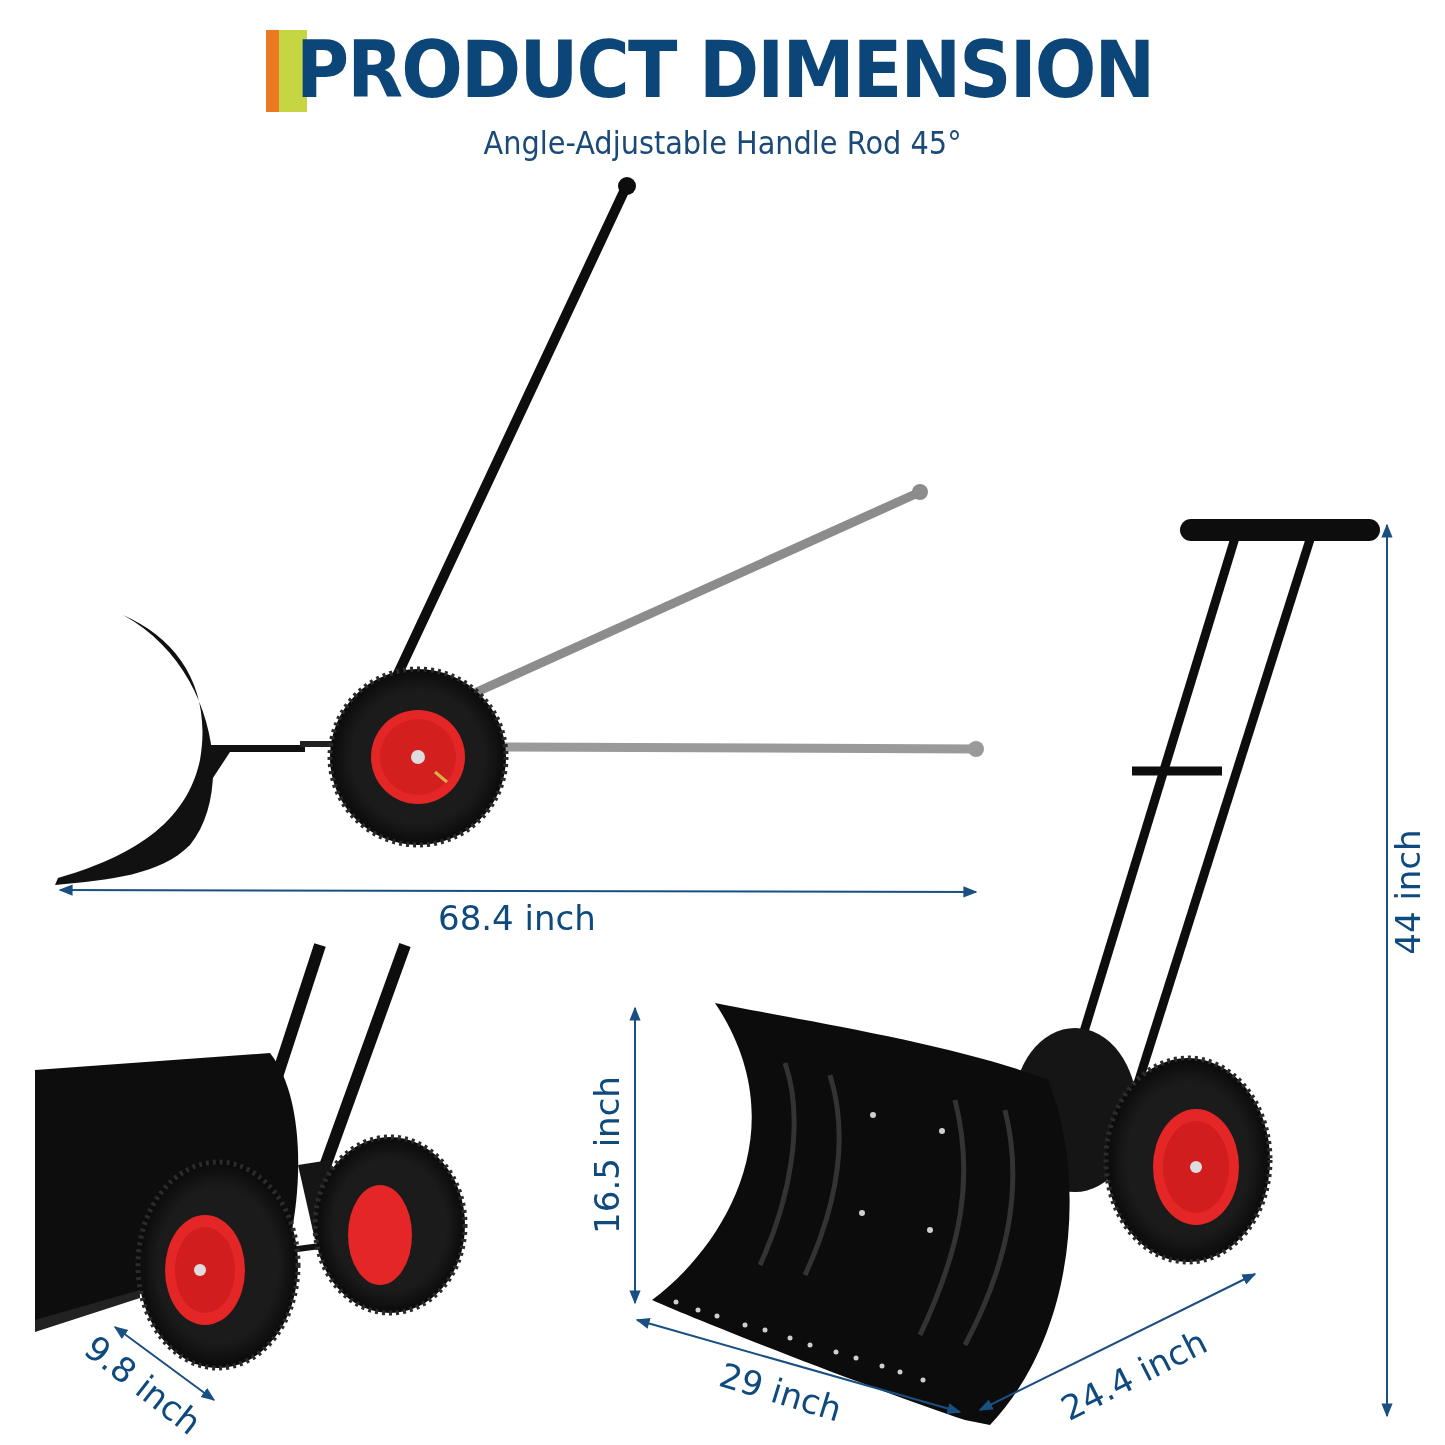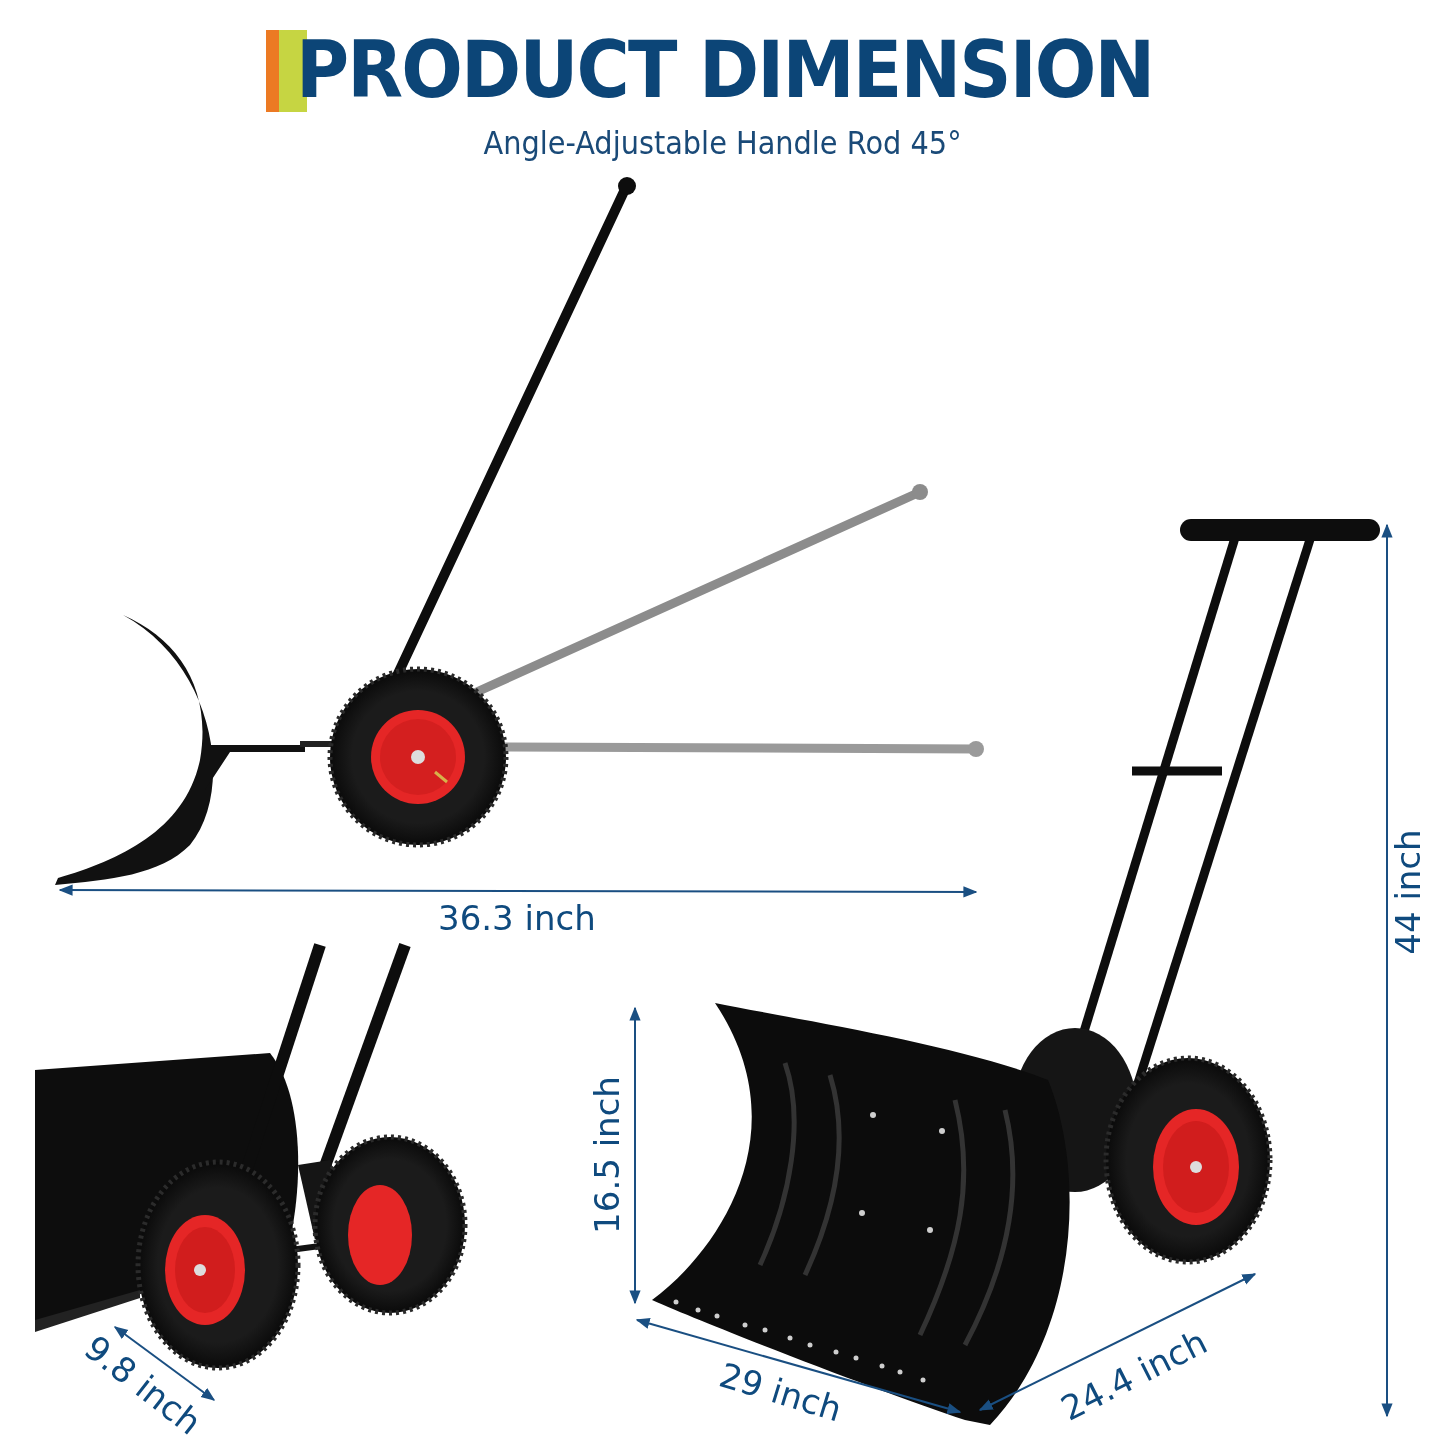--- a/index.html
+++ b/index.html
@@ -125,18 +125,18 @@
 
     <ellipse cx="218" cy="1265" rx="80" ry="103" fill="url(#tire)"></ellipse>
     <ellipse cx="218" cy="1265" rx="80" ry="103" fill="none" stroke="#2b2b2b" stroke-width="5" stroke-dasharray="3 4"></ellipse>
     <ellipse cx="205" cy="1270" rx="40" ry="55" fill="#e52626"></ellipse>
     <ellipse cx="205" cy="1270" rx="30" ry="43" fill="#d11d1d"></ellipse>
     <circle cx="200" cy="1270" r="6" fill="#ddd"></circle>
   </g>
   <line x1="115" y1="1327" x2="214" y2="1400" stroke="#1a4f82" stroke-width="2" marker-start="url(#arr)" marker-end="url(#arr)"></line>
 </svg>
 
-<div class="dim" style="left:438px; top:898px;">36.3 inch</div>
+<div class="dim" style="left:438px; top:898px;">68.4 inch</div>
 <div class="dim" style="left:1345px; top:872px; transform: rotate(-90deg);">44 inch</div>
 <div class="dim" style="left:528px; top:1135px; transform: rotate(-90deg);">16.5 inch</div>
 <div class="dim" style="left:718px; top:1372px; transform: rotate(17deg);">29 inch</div>
 <div class="dim" style="left:1055px; top:1355px; transform: rotate(-27deg);">24.4 inch</div>
 <div class="dim" style="left:75px; top:1365px; transform: rotate(38deg);">9.8 inch</div>
 
 </body></html>

